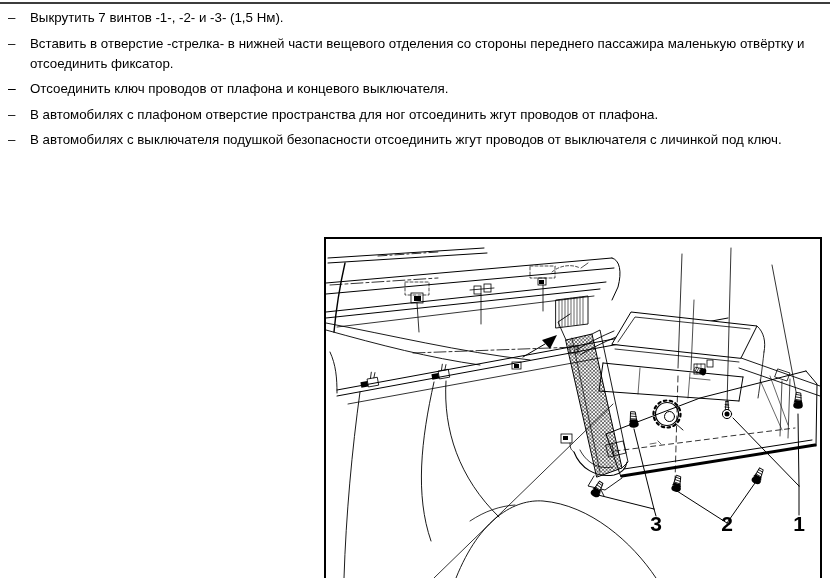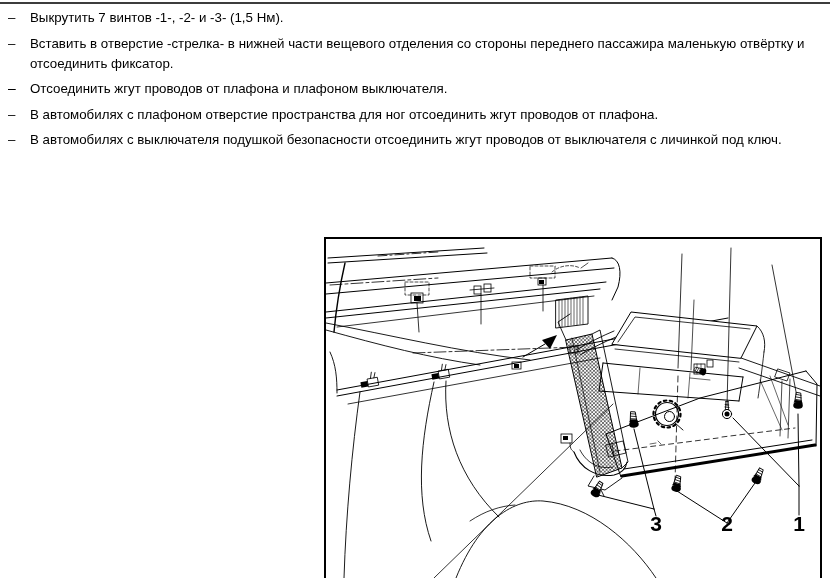--- a/index.html
+++ b/index.html
@@ -36,21 +36,21 @@
 отсоединить фиксатор.</span>
   </div>
   <div class="item">
     <span class="dash">–</span>
   </div>
   <div class="item">
     <span class="dash">–</span>
   </div>
   <div class="item">
     <span class="dash">–</span>
-    <span class="txt">Отсоединить жгут проводов от плафона и плафоном выключателя.</span>
+    <span class="txt">Отсоединить ключ проводов от плафона и концевого выключателя.</span>
   </div>
   <div class="item">
     <span class="dash">–</span>
     <span class="txt">В автомобилях с плафоном отверстие пространства для ног отсоединить жгут проводов от плафона.</span>
   </div>
   <div class="item">
     <span class="dash">–</span>
     <span class="txt">В автомобилях с выключателя подушкой безопасности отсоединить жгут проводов от выключателя с личинкой под ключ.</span>
   </div>
 </div>

